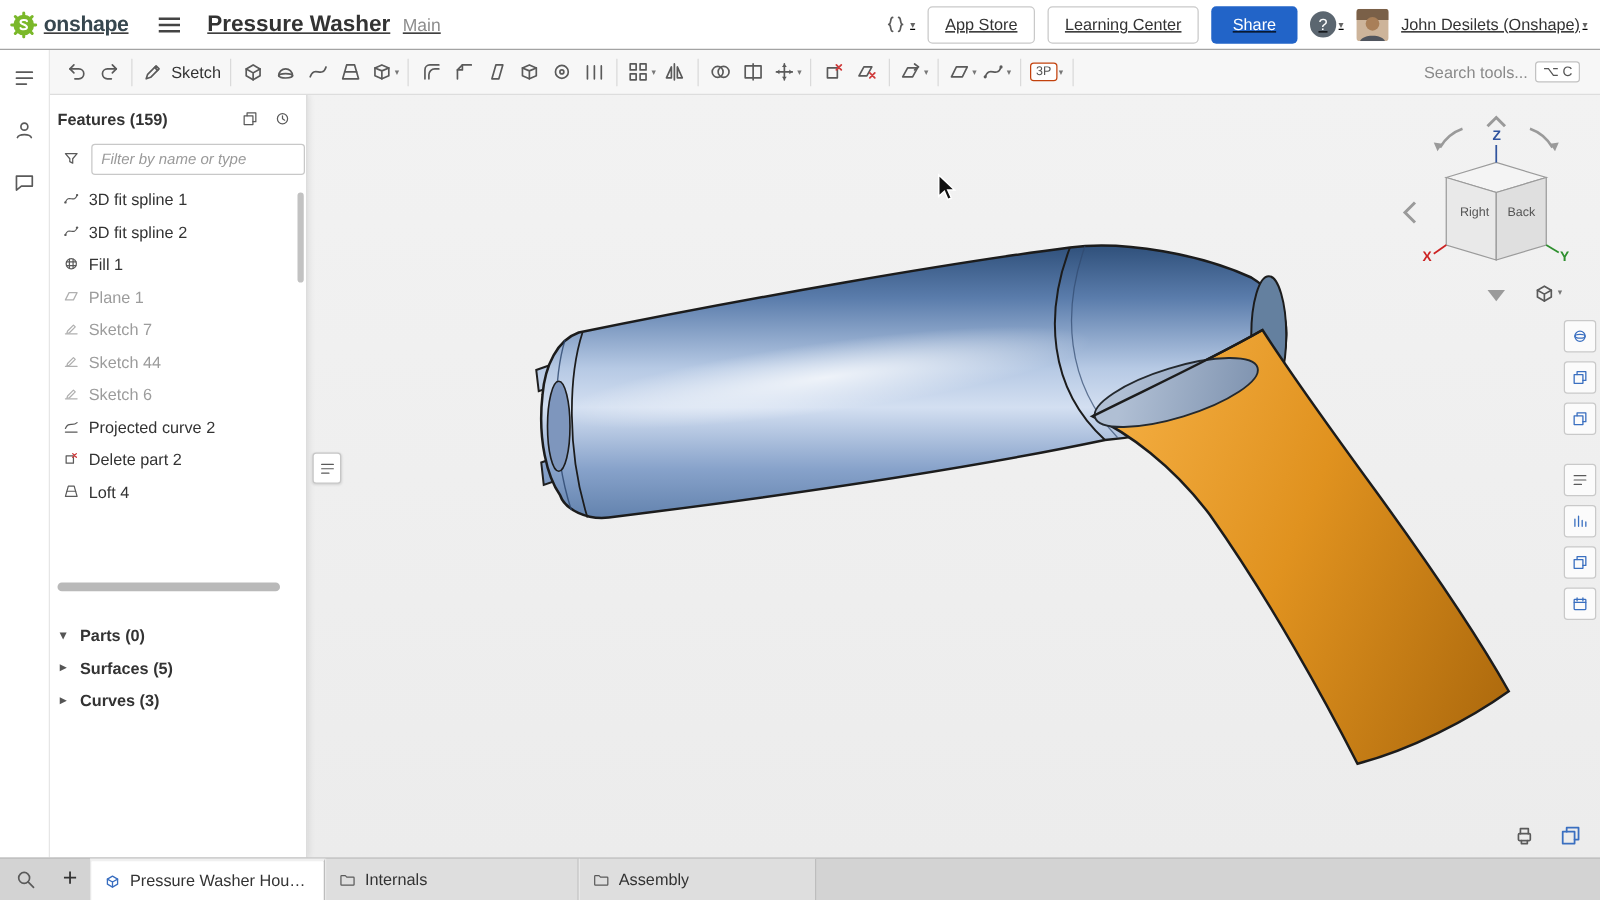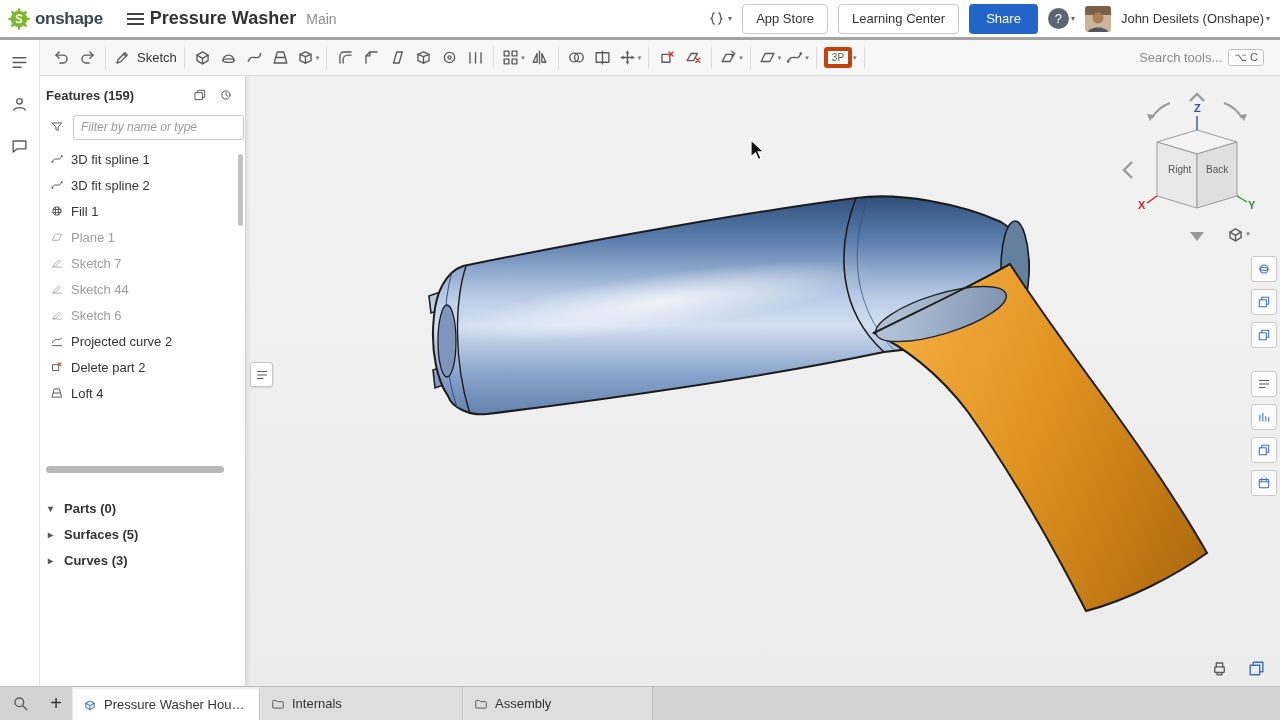--- a/index.html
+++ b/index.html
@@ -1,26 +1,26 @@
 <!DOCTYPE html>
 <html><head>
 <meta charset="utf-8">
 <style>
   * { margin:0; padding:0; box-sizing:border-box; }
   body { width:1280px; height:720px; overflow:hidden; font-family:"Liberation Sans", sans-serif; }
   .app { position:relative; width:1280px; height:720px; background:#fff; overflow:hidden; }
 
   
   .topbar { position:absolute; left:0; top:0; width:1280px; height:40px; background:#fff;
-            border-bottom:3px solid #a3a3a3; display:flex; align-items:center; z-index:6; }
+            border-bottom:1px solid #a3a3a3; display:flex; align-items:center; z-index:6;text-decoration:underline; }
   .logo { display:flex; align-items:center; gap:5px; padding:0 8px; cursor:pointer; }
   .logo-text { font-size:17px; font-weight:700; color:#37474f; letter-spacing:-0.3px; }
   .hamburger { margin-left:10px; border:none; background:none; display:flex; flex-direction:column; gap:3px; padding:6px; cursor:pointer;}
   .hamburger i { display:block; width:17px; height:2px; background:#444; }
-  .doc-title { font-size:18px; font-weight:700; color:#333; }
+  .doc-title { margin-left:16px; font-size:18px; font-weight:700; color:#333; }
   .ws-name { margin-left:10px; font-size:14px; color:#8d8d8d; font-weight:400; }
   .top-right { margin-left:auto; display:flex; align-items:center; gap:10px; padding-right:10px; }
   .icon-btn { border:none; background:none; display:flex; align-items:center; gap:2px; cursor:pointer; color:#555; }
   .btn-outline { height:30px; padding:0 13px; border:1px solid #c9c9c9; border-radius:4px; background:#fff;
                  font-size:13px; color:#333; font-family:inherit; cursor:pointer; }
   .btn-share { height:30px; padding:0 17px; border:none; border-radius:4px; background:#2264c8; color:#fff;
                font-size:13px; font-family:inherit; cursor:pointer; }
   .help-circle { width:21px; height:21px; border-radius:50%; background:#5b6670; color:#fff; font-size:13px;
                  display:flex; align-items:center; justify-content:center; }
   .caret { font-size:8px; color:#666; }
@@ -28,21 +28,21 @@
   .user-name { font-size:13px; color:#333; }
 
   
   .toolbar { position:absolute; left:40px; top:40px; width:1240px; height:36px; background:#f7f7f7;
              border-bottom:1px solid #dddddd; display:flex; padding:0 8px; z-index:5; }
   .tool-btn { height:28px; min-width:26px; display:flex; align-items:center; justify-content:center;
               border:none; background:none; border-radius:3px; cursor:pointer; padding:0 2px; }
   .tb-label { font-size:13px; color:#333; margin-left:5px; }
   .dd-caret { font-size:7px; color:#777; margin-left:1px; }
   .divider { width:1px; height:22px; background:#dadada; margin:0 5px; flex:none; }
-  .badge3p { border:4px solid #c2410c; border-radius:3px; font-size:10px; padding:1px 4px; color:#555; background:#fff; }
+  .badge3p { border:1px solid #c2410c; border-radius:3px; font-size:10px; padding:1px 4px; color:#555; background:#fff; }
   .search-tools { margin-left:auto; display:flex; align-items:center; gap:6px; color:#8a8a8a; font-size:13px;
                   padding-right:8px; cursor:pointer; }
   .kbd { border:1px solid #c2c2c2; border-radius:3px; padding:1px 5px; font-size:11px; color:#555; background:#fff; }
 
   
   .left-rail { position:absolute; left:0; top:40px; width:40px; height:646px; background:#fff;
                border-right:1px solid #e6e6e6; display:flex; flex-direction:column; align-items:center;
                padding-top:8px; gap:14px; z-index:5; }
   .left-rail .tool-btn { width:28px; }
 

